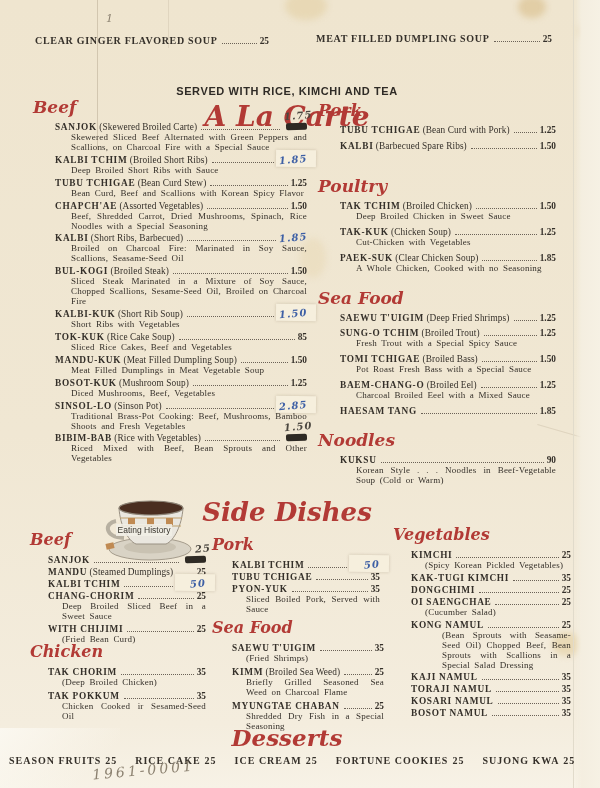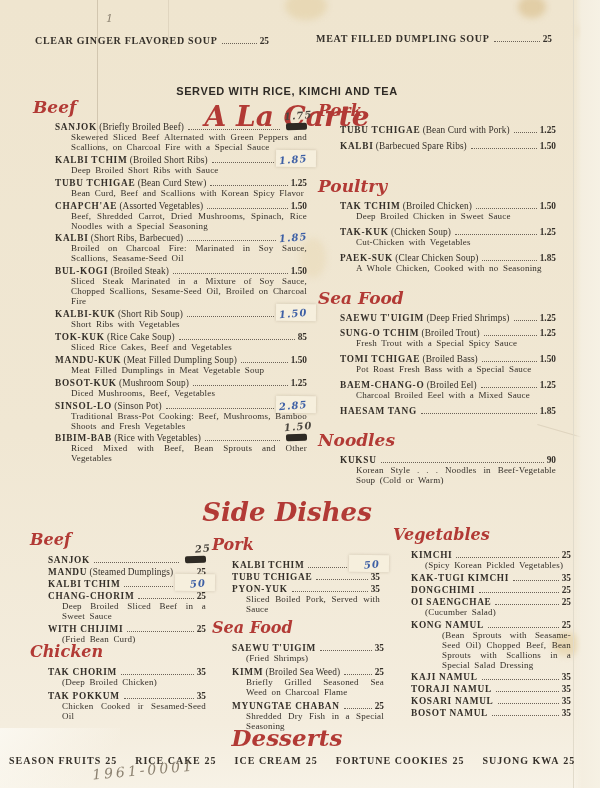--- a/index.html
+++ b/index.html
@@ -96,21 +96,21 @@
     </div>
 
   <div class="center script" style="top:52px;font-size:28px;margin-top:48px;">A La Carte</div>
   <div class="center subtitle" style="top:85px;">SERVED WITH RICE, KIMCHI AND TEA</div>
 
   <div class="sec" style="left:33px;top:97px;width:274px;">
     <div class="sec-head script">Beef</div>
     <div class="list">
         <div class="rowwrap">
         <div class="row">
-          <span class="nm"><span class="name">SANJOK</span> <span class="paren">(Briefly Broiled Beef)</span></span>
+          <span class="nm"><span class="name">SANJOK</span> <span class="paren">(Skewered Broiled Carte)</span></span>
           <span class="lead"></span>
           <span class="price ps-struck"><span class="blot"></span><span class="hand">1.75</span></span>
         </div>
         <div class="desc">Skewered Sliced Beef Alternated with Green Peppers and Scallions, on Charcoal Fire with a Special Sauce</div>
       </div>
         <div class="rowwrap">
         <div class="row">
           <span class="nm"><span class="name">KALBI TCHIM</span> <span class="paren">(Broiled Short Ribs)</span></span>
           <span class="lead"></span>
           <span class="price ps-label"><span class="patch"></span><span class="hand">1.85</span></span>
@@ -305,20 +305,37 @@
         <div class="row">
           <span class="nm"><span class="name">KUKSU</span> </span>
           <span class="lead"></span>
           <span class="price">90</span>
         </div>
         <div class="desc">Korean Style . . . Noodles in Beef-Vegetable Soup (Cold or Warm)</div>
       </div>
       </div>
   </div>
 
+  <div class="cupwrap">
+    <svg width="104" height="72" viewBox="0 0 104 72">
+      <ellipse cx="58" cy="58" rx="41" ry="11" fill="#d9d3c5" stroke="#a59c8c" stroke-width="1"></ellipse>
+      <ellipse cx="58" cy="56" rx="26" ry="6.5" fill="#c9c2b2"></ellipse>
+      <path d="M24,30 C12,32 12,46 32,47" fill="none" stroke="#b7b0a1" stroke-width="4"></path>
+      <path d="M27,17 L91,17 C90,34 82,50 74,53 L44,53 C36,50 28,34 27,17 Z" fill="#eae7df" stroke="#9a9183" stroke-width="1"></path>
+      <ellipse cx="59" cy="17" rx="32" ry="7" fill="#4a2e20" stroke="#8e8577" stroke-width="1.2"></ellipse>
+      <line x1="28" y1="27" x2="90" y2="27" stroke="#bd9f6d" stroke-width="1.2"></line>
+      <line x1="29" y1="35" x2="89" y2="35" stroke="#bd9f6d" stroke-width="1"></line>
+      <rect x="36" y="27" width="7" height="7" fill="#c08a52"></rect>
+      <rect x="55" y="27" width="7" height="7" fill="#c08a52"></rect>
+      <rect x="74" y="27" width="7" height="7" fill="#c08a52"></rect>
+      <rect x="14" y="52" width="8" height="6" fill="#c08a52" transform="rotate(-12 18 55)"></rect>
+      <rect x="24" y="33" width="56" height="12" fill="rgba(241,238,230,0.85)"></rect>
+      <text x="52" y="42" text-anchor="middle" font-size="8.5" font-family="Liberation Sans, sans-serif" fill="#3a362f">Eating History</text>
+    </svg>
+  </div>
 
   <div class="center script" style="top:497px;font-size:26px;">Side Dishes</div>
 
   <div class="sec" style="left:30px;top:530px;width:176px;">
     <div class="sec-head script" style="font-size:16px;">Beef</div>
     <div class="list" style="margin-left:18px;">
         <div class="rowwrap">
         <div class="row">
           <span class="nm"><span class="name">SANJOK</span> </span>
           <span class="lead"></span>

